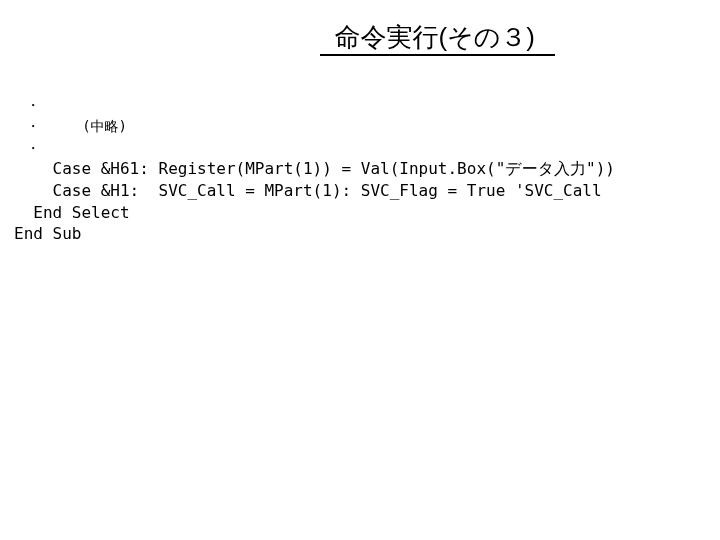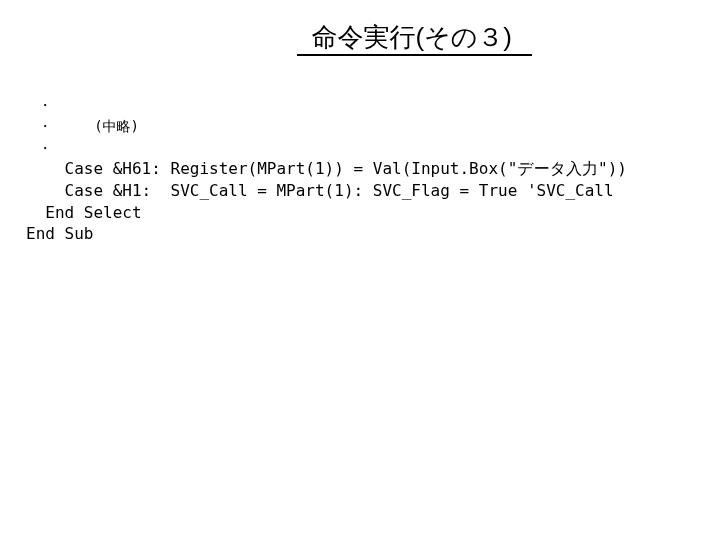--- a/index.html
+++ b/index.html
@@ -9,40 +9,41 @@
     height: 540px;
     background: #ffffff;
     font-family: "MS Gothic", "MS Mincho", monospace;
     color: #000000;
     overflow: hidden;
   }
   .page {
     position: relative;
     width: 592px;
     height: 540px;
+    padding-left: 23px;
   }
   .title {
     position: absolute;
     top: 20px;
     right: 80px;
     font-size: 26px;
     font-family: "MS Gothic", sans-serif;
   }
   .underline {
     position: absolute;
     top: 54px;
     right: 60px;
     width: 235px;
     height: 2px;
     background: #000;
   }
   .code-block {
     position: absolute;
     top: 72px;
-    left: 26px;
+    left: 14px;
     font-size: 16px;
     line-height: 1.35;
     white-space: pre;
     font-family: "MS Gothic", monospace;
   }
   .dot {
     font-size: 14px;
     line-height: 1.1;
     padding-left: 12px;
   }

